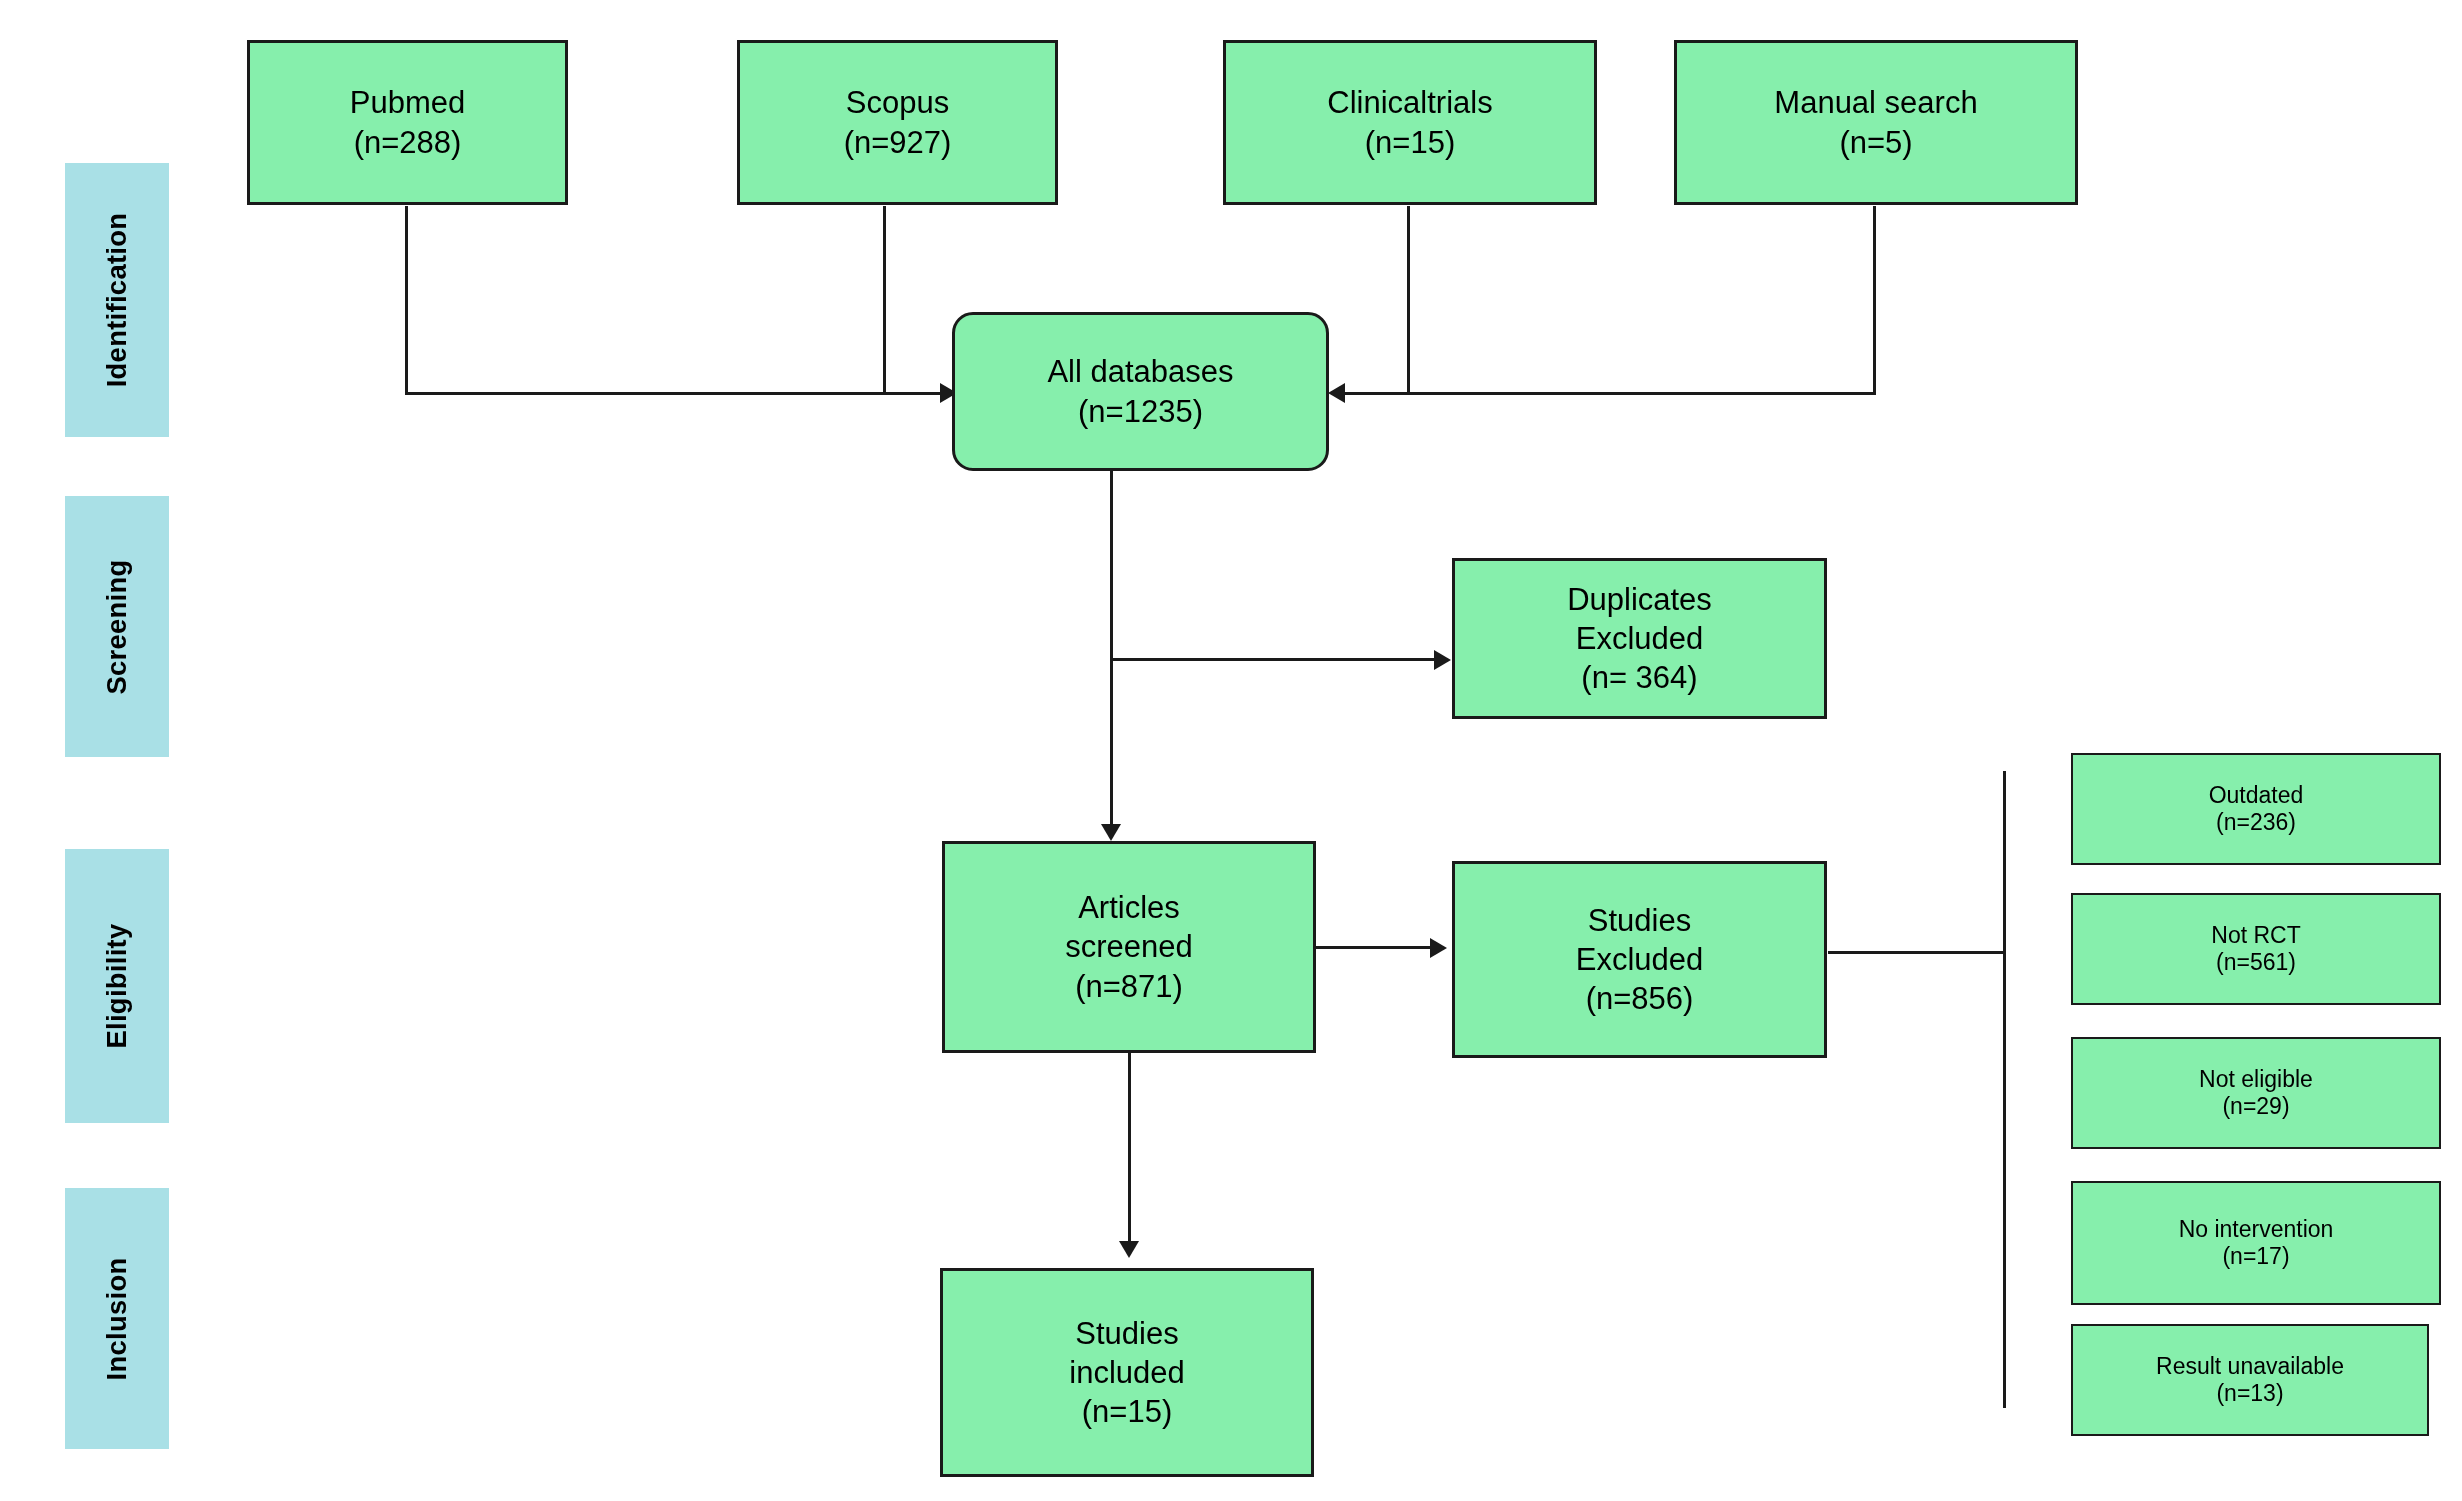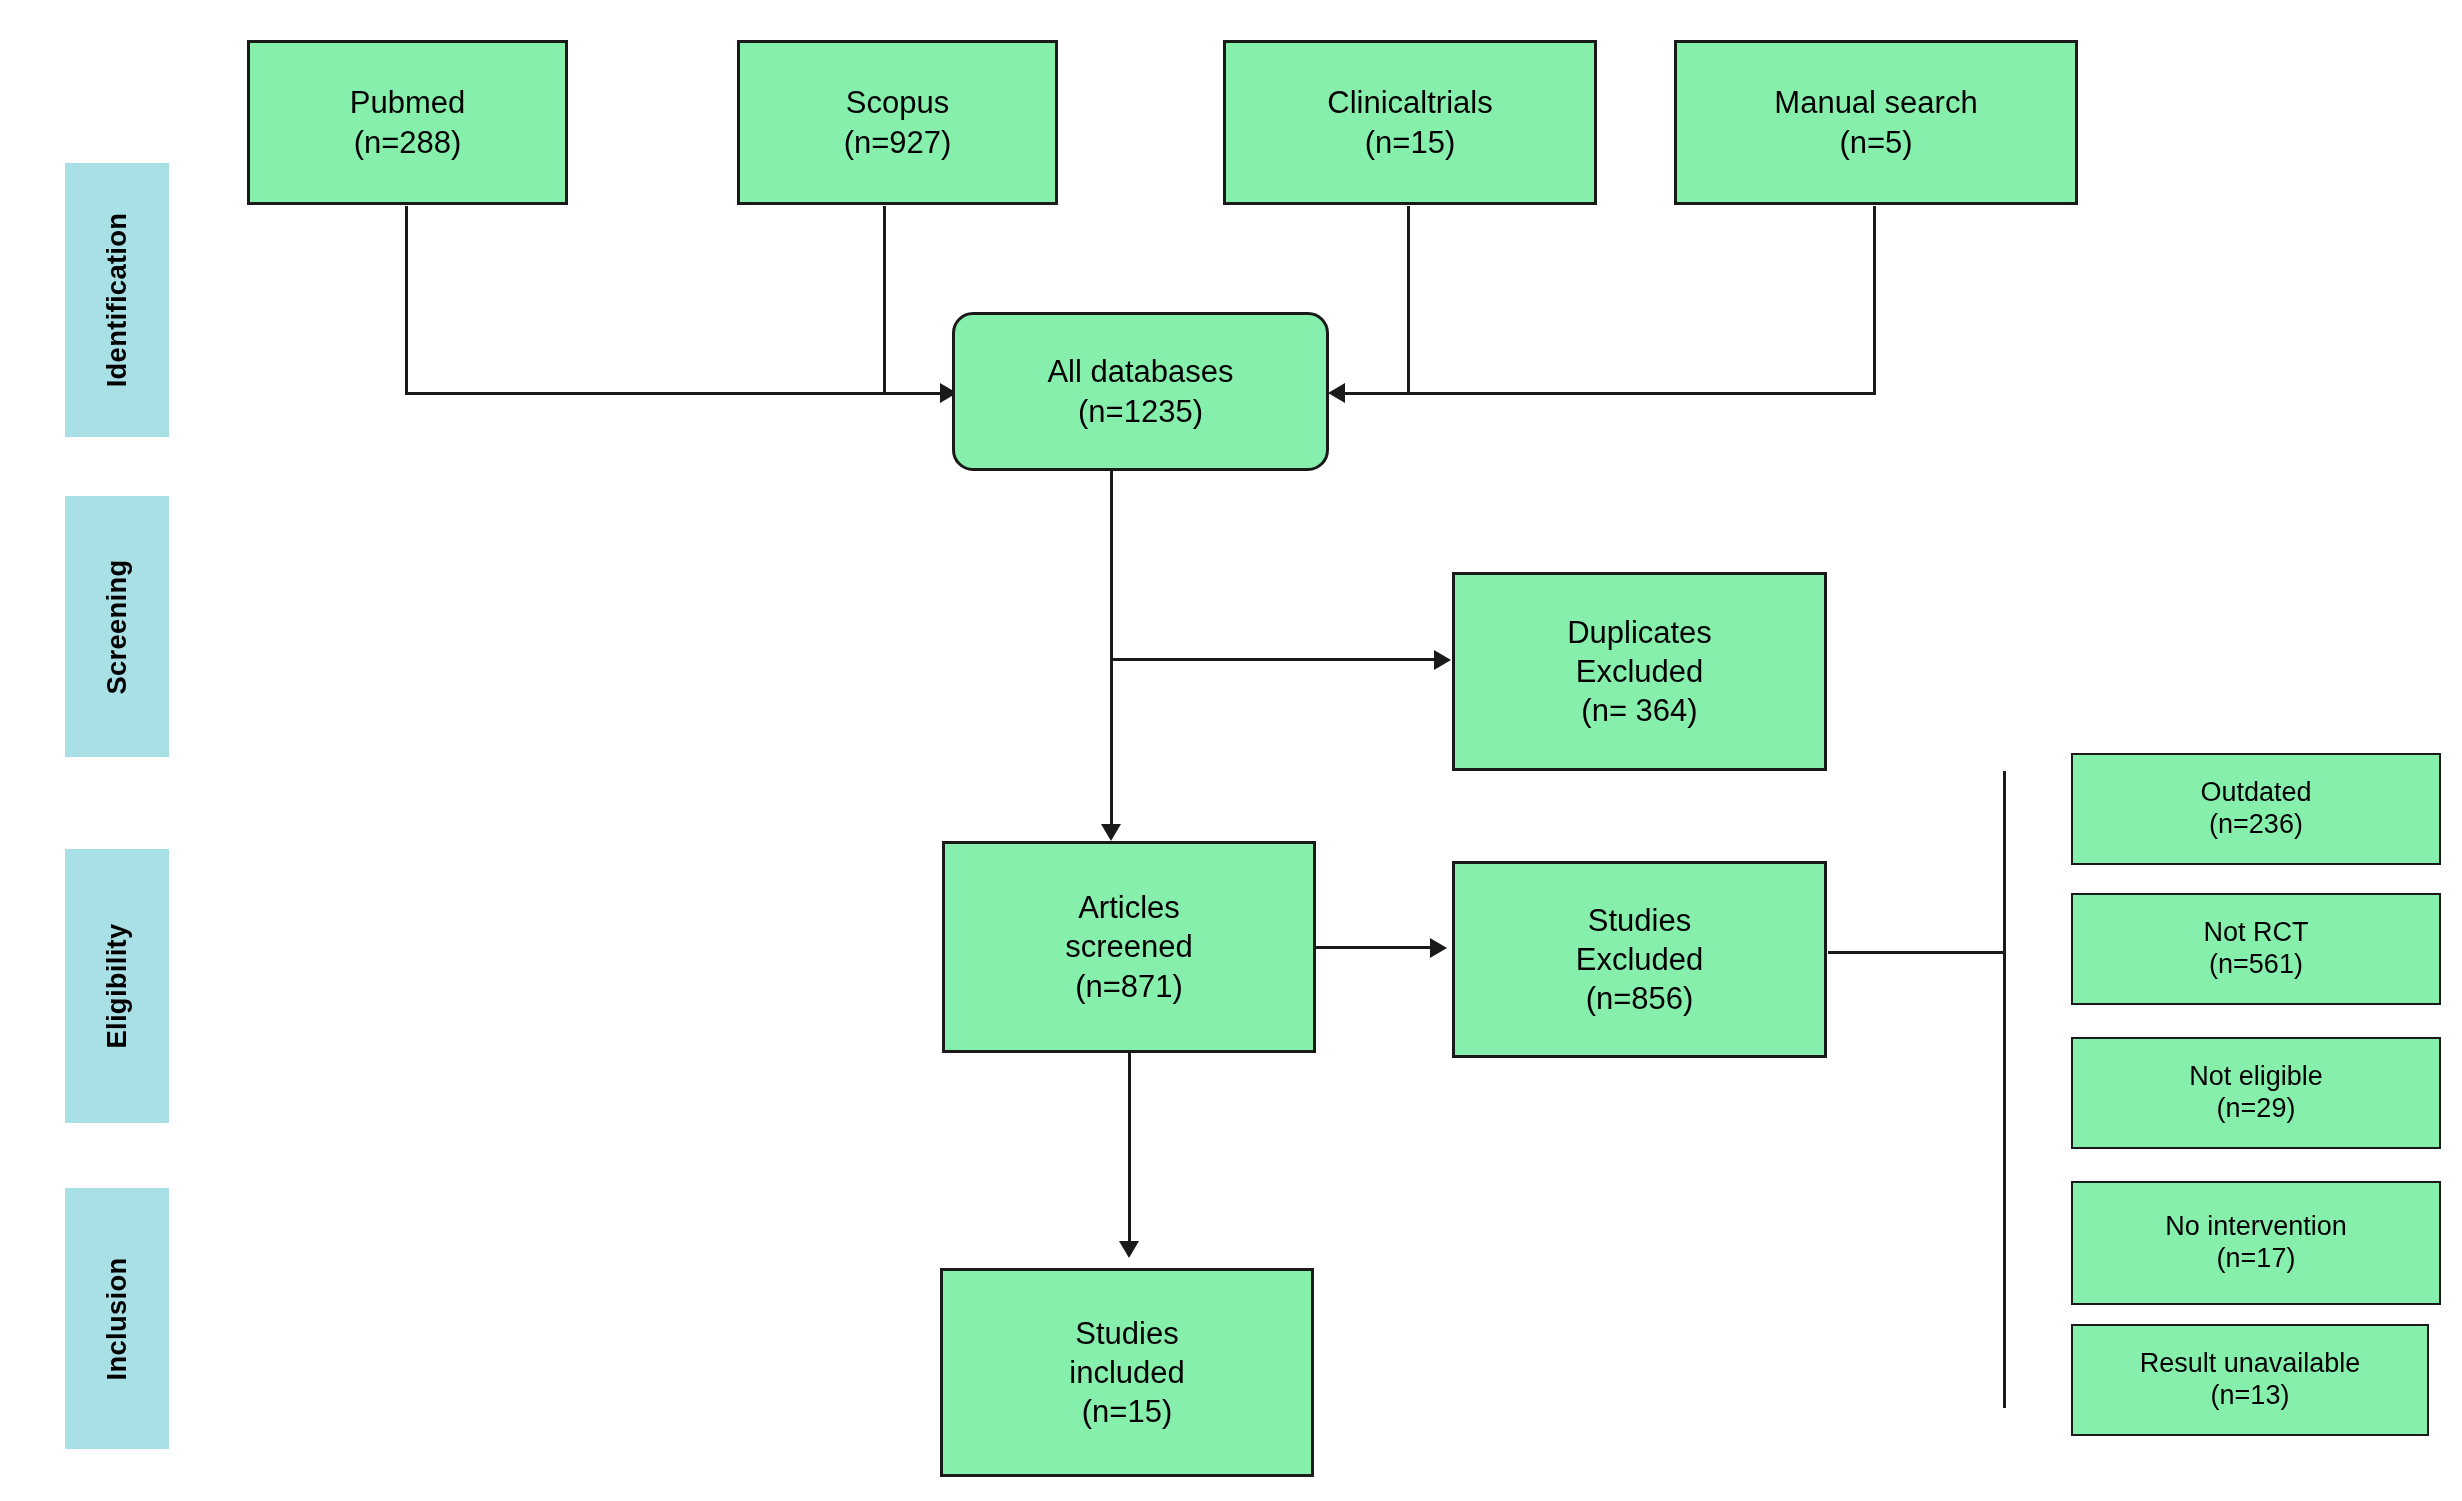--- a/index.html
+++ b/index.html
@@ -45,21 +45,21 @@
     text-align:center;
     color:#000000;
     font-size:31px;
     line-height:1.26;
     font-family:"Liberation Sans",sans-serif;
   }
   .box .ln{display:block;white-space:nowrap;}
 
   .box.small{
     border-width:2.6px;
-    font-size:27px;
+    font-size:23px;
     line-height:1.18;
   }
 
   
   .hline{
     position:absolute;
     background:#1a1a1a;
     height:3.3px;
   }
   .vline{
@@ -148,21 +148,21 @@
     <span class="ln">All databases</span>
     <span class="ln">(n=1235)</span>
   </div>
 
   <div class="vline" style="left:1110px; top:471px; height:366px;"></div>
   <div class="arrow-d" style="left:1101px; top:824px;"></div>
 
   <div class="hline thin" style="left:1110px; top:658px; width:333px;"></div>
   <div class="arrow-r" style="left:1434px; top:650px;"></div>
 
-  <div class="box" style="left:1452px; top:558px; width:375px; height:199px;margin-top:14px;">
+  <div class="box" style="left:1452px; top:558px; width:375px; height:161px;">
     <span class="ln">Duplicates</span>
     <span class="ln">Excluded</span>
     <span class="ln">(n= 364)</span>
   </div>
 
   <div class="box" style="left:942px; top:841px; width:374px; height:212px;">
     <span class="ln">Articles</span>
     <span class="ln">screened</span>
     <span class="ln">(n=871)</span>
   </div>

